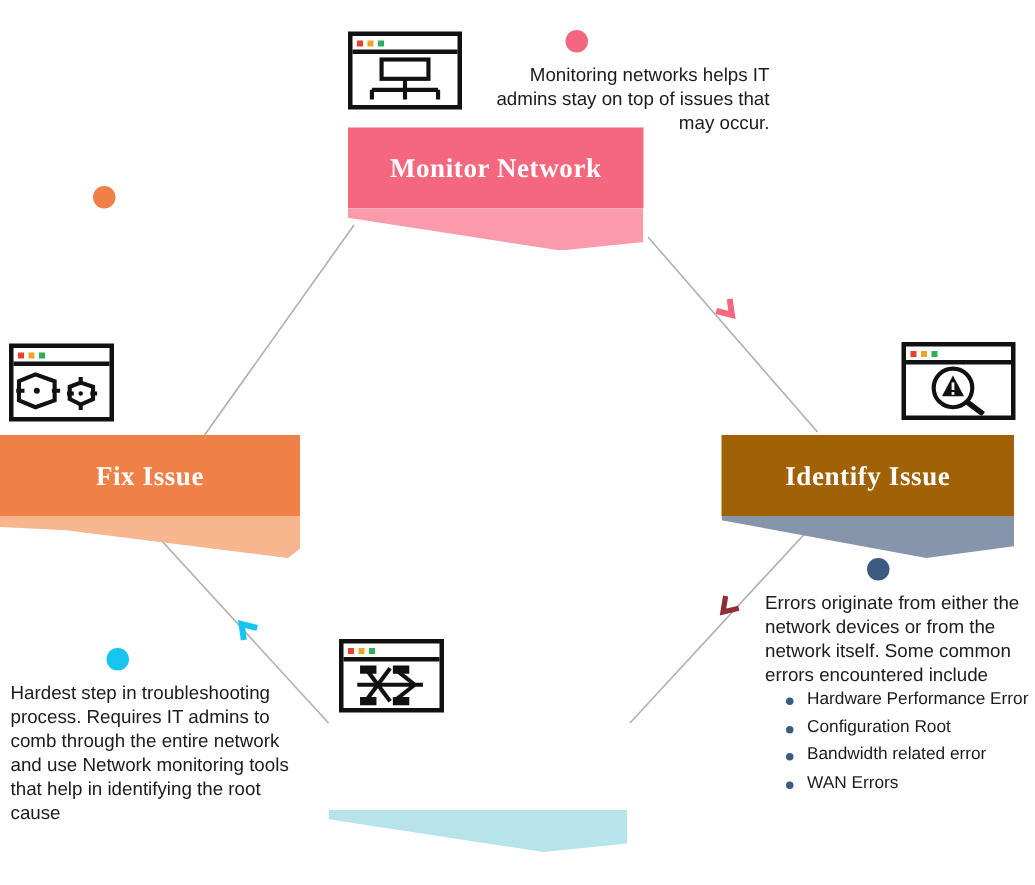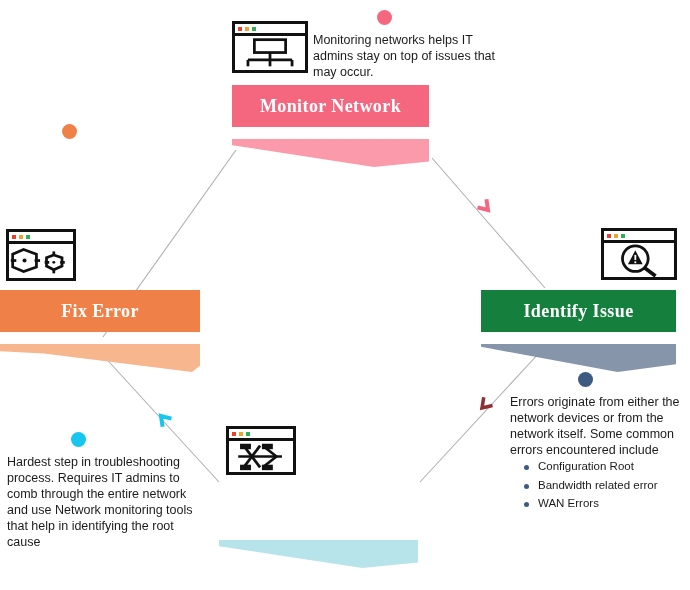--- a/index.html
+++ b/index.html
@@ -27,21 +27,21 @@
 
   
   .stage-box {
     position: absolute;
     box-sizing: border-box;
   }
   .stage-box .bar {
     position: absolute;
     left: 0; top: 0;
     width: 100%;
-    height: 42px;
+    height: 54px;
     display: flex;
     align-items: center;
     justify-content: center;
   }
   .stage-box .bar span {
     font-family: "Liberation Serif", serif;
     font-weight: 700;
     font-size: 18px;
     letter-spacing: 0.4px;
     color: #ffffff;
@@ -173,21 +173,21 @@
     </div>
   </div>
 
   <div class="stage-box" style="left:232px; top:85px; width:197px; height:82px;">
     <div class="bar" style="background:#f4677f;">
       <span>Monitor Network</span>
     </div>
     <div class="shadow" style="background:#fa9aab; clip-path: polygon(0% 0%, 100% 0%, 100% 80%, 72% 100%, 0% 22%);"></div>
   </div>
 
-  <div class="note" style="left:313px; top:10px; width:200px;">
+  <div class="note" style="left:313px; top:20px; width:200px;text-align:right;">
     <span class="bullet-dot" style="background:#f4677f; margin-left:64px;"></span>
     <p>Monitoring networks helps IT admins stay on top of issues that may occur.</p>
   </div>
 
   <div class="icon-frame" style="left:601px; top:228px; width:76px; height:52px;">
     <div class="titlebar">
       <i class="dot-r"></i>
       <i class="dot-y"></i>
       <i class="dot-g"></i>
     </div>
@@ -196,32 +196,33 @@
         <circle cx="34" cy="17" r="14" fill="none" stroke="#111" stroke-width="3"></circle>
         <line x1="44" y1="27" x2="56" y2="36" stroke="#111" stroke-width="4"></line>
         <path d="M 34 8 L 42 23 L 26 23 Z" fill="#111"></path>
         <rect x="33" y="13" width="2" height="5.5" fill="#fff"></rect>
         <rect x="33" y="20" width="2" height="2" fill="#fff"></rect>
       </svg>
     </div>
   </div>
 
   <div class="stage-box" style="left:481px; top:290px; width:195px; height:82px;">
-    <div class="bar" style="background:#15803d;">
+    <div class="bar" style="background:#a16207;">
       <span>Identify Issue</span>
     </div>
     <div class="shadow" style="background:#8795ab; clip-path: polygon(0% 0%, 100% 0%, 100% 72%, 70% 100%, 0% 10%);"></div>
   </div>
 
   <div class="note" style="left:510px; top:372px; width:182px;">
     <span class="bullet-dot" style="background:#3d5a80; margin-left:68px;"></span>
     <p>Errors originate from either the network devices or from the network  itself. Some common errors  encountered include</p>
   </div>
 
   <ul class="sublist" style="left:524px; top:461px;">
+    <li>Hardware Performance Error</li>
     <li>Configuration Root</li>
     <li>Bandwidth related error</li>
     <li>WAN Errors</li>
   </ul>
 
   <div class="icon-frame" style="left:226px; top:426px; width:70px; height:49px;">
     <div class="titlebar">
       <i class="dot-r"></i>
       <i class="dot-y"></i>
       <i class="dot-g"></i>
@@ -267,21 +268,21 @@
         <line x1="39" y1="20" x2="44" y2="20" stroke="#111" stroke-width="3"></line>
         <line x1="56" y1="20" x2="61" y2="20" stroke="#111" stroke-width="3"></line>
         <line x1="49" y1="8" x2="49" y2="13" stroke="#111" stroke-width="3"></line>
         <line x1="49" y1="27" x2="49" y2="32" stroke="#111" stroke-width="3"></line>
       </svg>
     </div>
   </div>
 
   <div class="stage-box" style="left:0px; top:290px; width:200px; height:82px;">
     <div class="bar" style="background:#ef8148;">
-      <span>Fix Error</span>
+      <span>Fix Issue</span>
     </div>
     <div class="shadow" style="background:#f7b68e; clip-path: polygon(0% 0%, 100% 0%, 100% 78%, 96% 100%, 22% 34%, 0% 26%);"></div>
   </div>
 
   <div class="note" style="left:2px; top:124px; width:172px;">
     <span class="bullet-dot" style="background:#ef8148; margin-left:60px;"></span>
   </div>
 
 </div>
 

